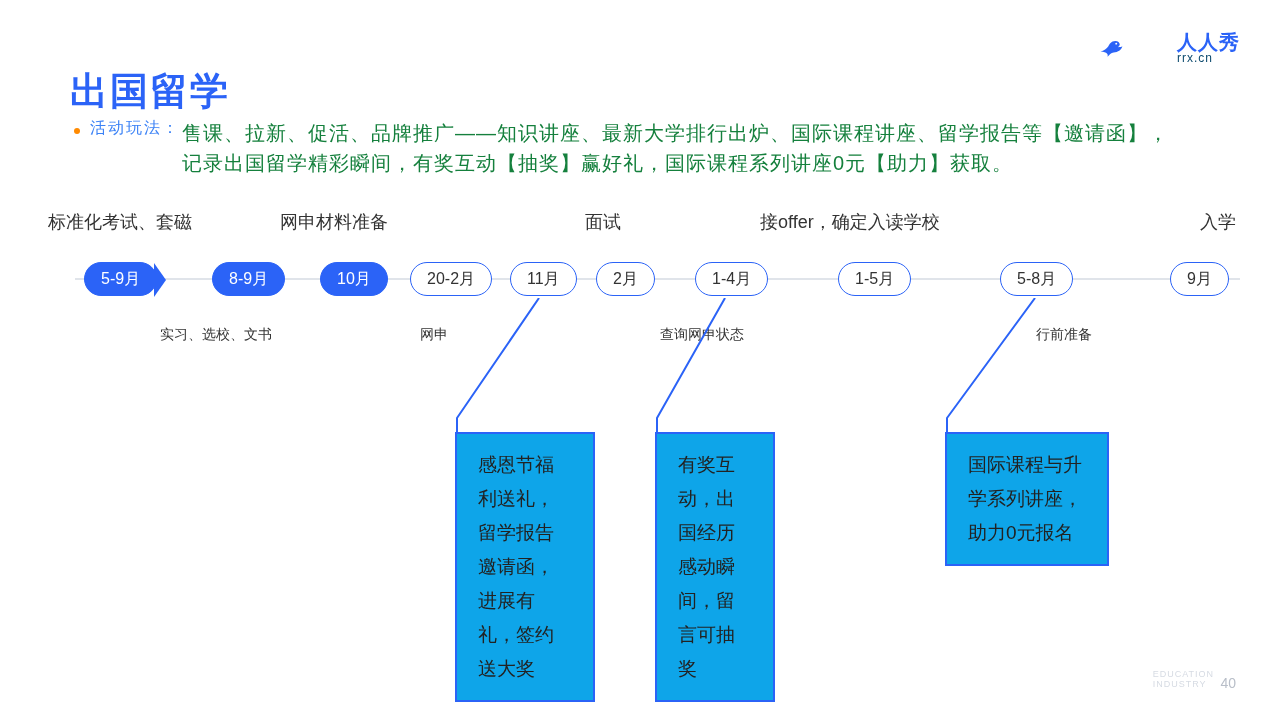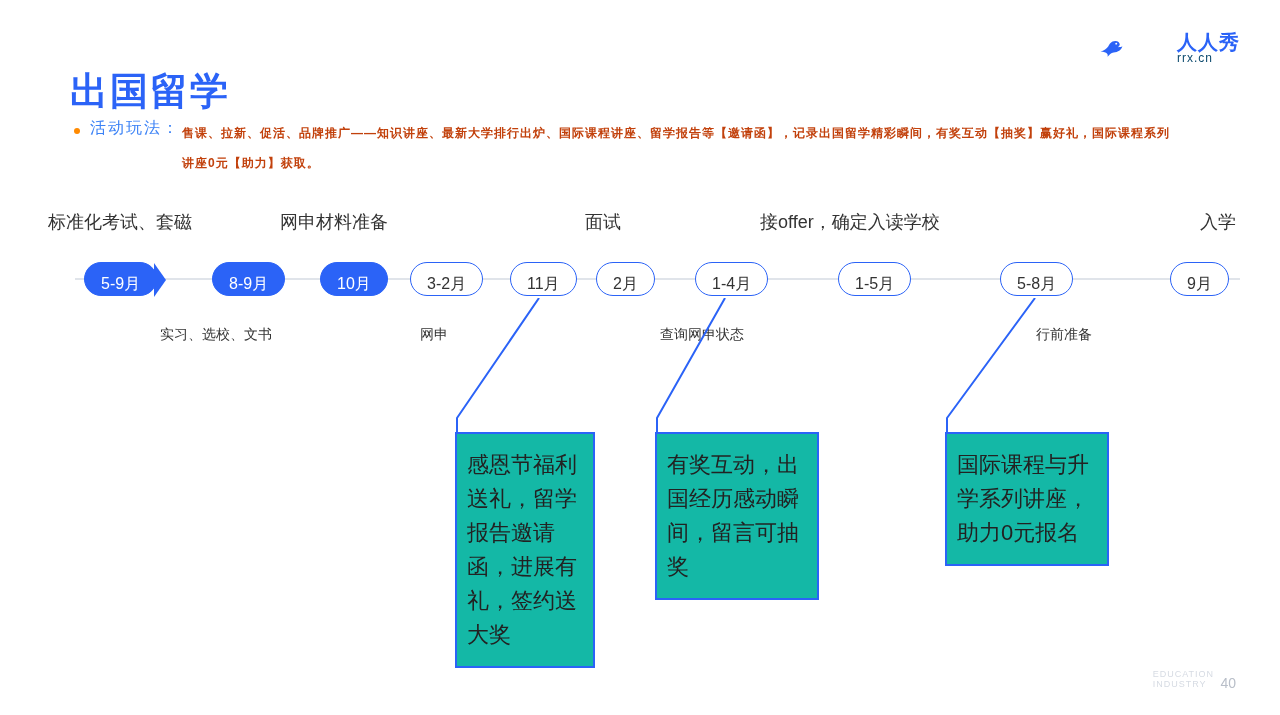--- a/index.html
+++ b/index.html
@@ -47,25 +47,24 @@
     left: 90px;
     font-size: 16px;
     color: #3b82f6;
     letter-spacing: 2px;
   }
   .desc-text {
     position: absolute;
     top: 118px;
     left: 182px;
     width: 1000px;
-    font-size: 12px;
-    color: #c2410c;
+    font-size: 20px;
+    color: #15803d;
     line-height: 30px;
     letter-spacing: 1px;
-    font-weight: bold;
   }
   .top-labels {
     position: absolute;
     top: 210px;
     left: 0; width: 100%;
   }
   .top-labels span {
     position: absolute;
     font-size: 18px;
     color: #333;
@@ -91,21 +90,21 @@
   .node {
     position: absolute;
     top: 262px;
     height: 34px;
     border-radius: 17px;
     background: #fff;
     border: 1.5px solid #2b63f7;
     color: #333;
     font-size: 16px;
     display: flex;
-    align-items: flex-end;
+    align-items: center;
     justify-content: center;
     padding: 0 16px;
   }
   .node.fill {
     background: #2b63f7;
     color: #fff;
     border-color: #2b63f7;
   }
   .node.arrow::after {
     content: "";
@@ -113,23 +112,23 @@
     right: -10px;
     top: 0;
     width: 0; height: 0;
     border-top: 17px solid transparent;
     border-bottom: 17px solid transparent;
     border-left: 12px solid #2b63f7;
   }
   .callout {
     position: absolute;
     border: 2px solid #2b63f7;
-    background: #14b8a6;
-    padding: 14px 10px;
-    font-size: 22px;
+    background: #0ea5e9;
+    padding: 14px 21px;
+    font-size: 19px;
     color: #222;
     line-height: 34px;
   }
   .callout-arrow {
     position: absolute;
   }
   .page-num {
     position: absolute;
     bottom: 24px;
     right: 44px;
@@ -179,21 +178,21 @@
 <div class="node fill arrow" style="left:84px">
     <span>5-9月</span>
   </div>
 <div class="node fill" style="left:212px">
     <span>8-9月</span>
   </div>
 <div class="node fill" style="left:320px">
     <span>10月</span>
   </div>
 <div class="node" style="left:410px">
-    <span>3-2月</span>
+    <span>20-2月</span>
   </div>
 <div class="node" style="left:510px">
     <span>11月</span>
   </div>
 <div class="node" style="left:596px">
     <span>2月</span>
   </div>
 <div class="node" style="left:695px">
     <span>1-4月</span>
   </div>
@@ -220,21 +219,21 @@
 <svg class="callout-arrow" style="left:655px; top:298px;" width="80" height="140">
   <polyline points="70,0 2,120 2,140" fill="none" stroke="#2b63f7" stroke-width="2"></polyline>
 </svg>
 <svg class="callout-arrow" style="left:945px; top:298px;" width="100" height="140">
   <polyline points="90,0 2,120 2,140" fill="none" stroke="#2b63f7" stroke-width="2"></polyline>
 </svg>
 
 <div class="callout" style="top:432px; left:455px; width:140px;">
   <span>感恩节福利送礼，留学报告邀请函，进展有礼，签约送大奖</span>
 </div>
-<div class="callout" style="top:432px; left:655px; width:164px;">
+<div class="callout" style="top:432px; left:655px; width:120px;">
   <span>有奖互动，出国经历感动瞬间，留言可抽奖</span>
 </div>
 <div class="callout" style="top:432px; left:945px; width:164px;">
   <span>国际课程与升学系列讲座，助力0元报名</span>
 </div>
 
 <div class="page-tag">
   <div>EDUCATION</div>
   <div>INDUSTRY</div>
 </div>

